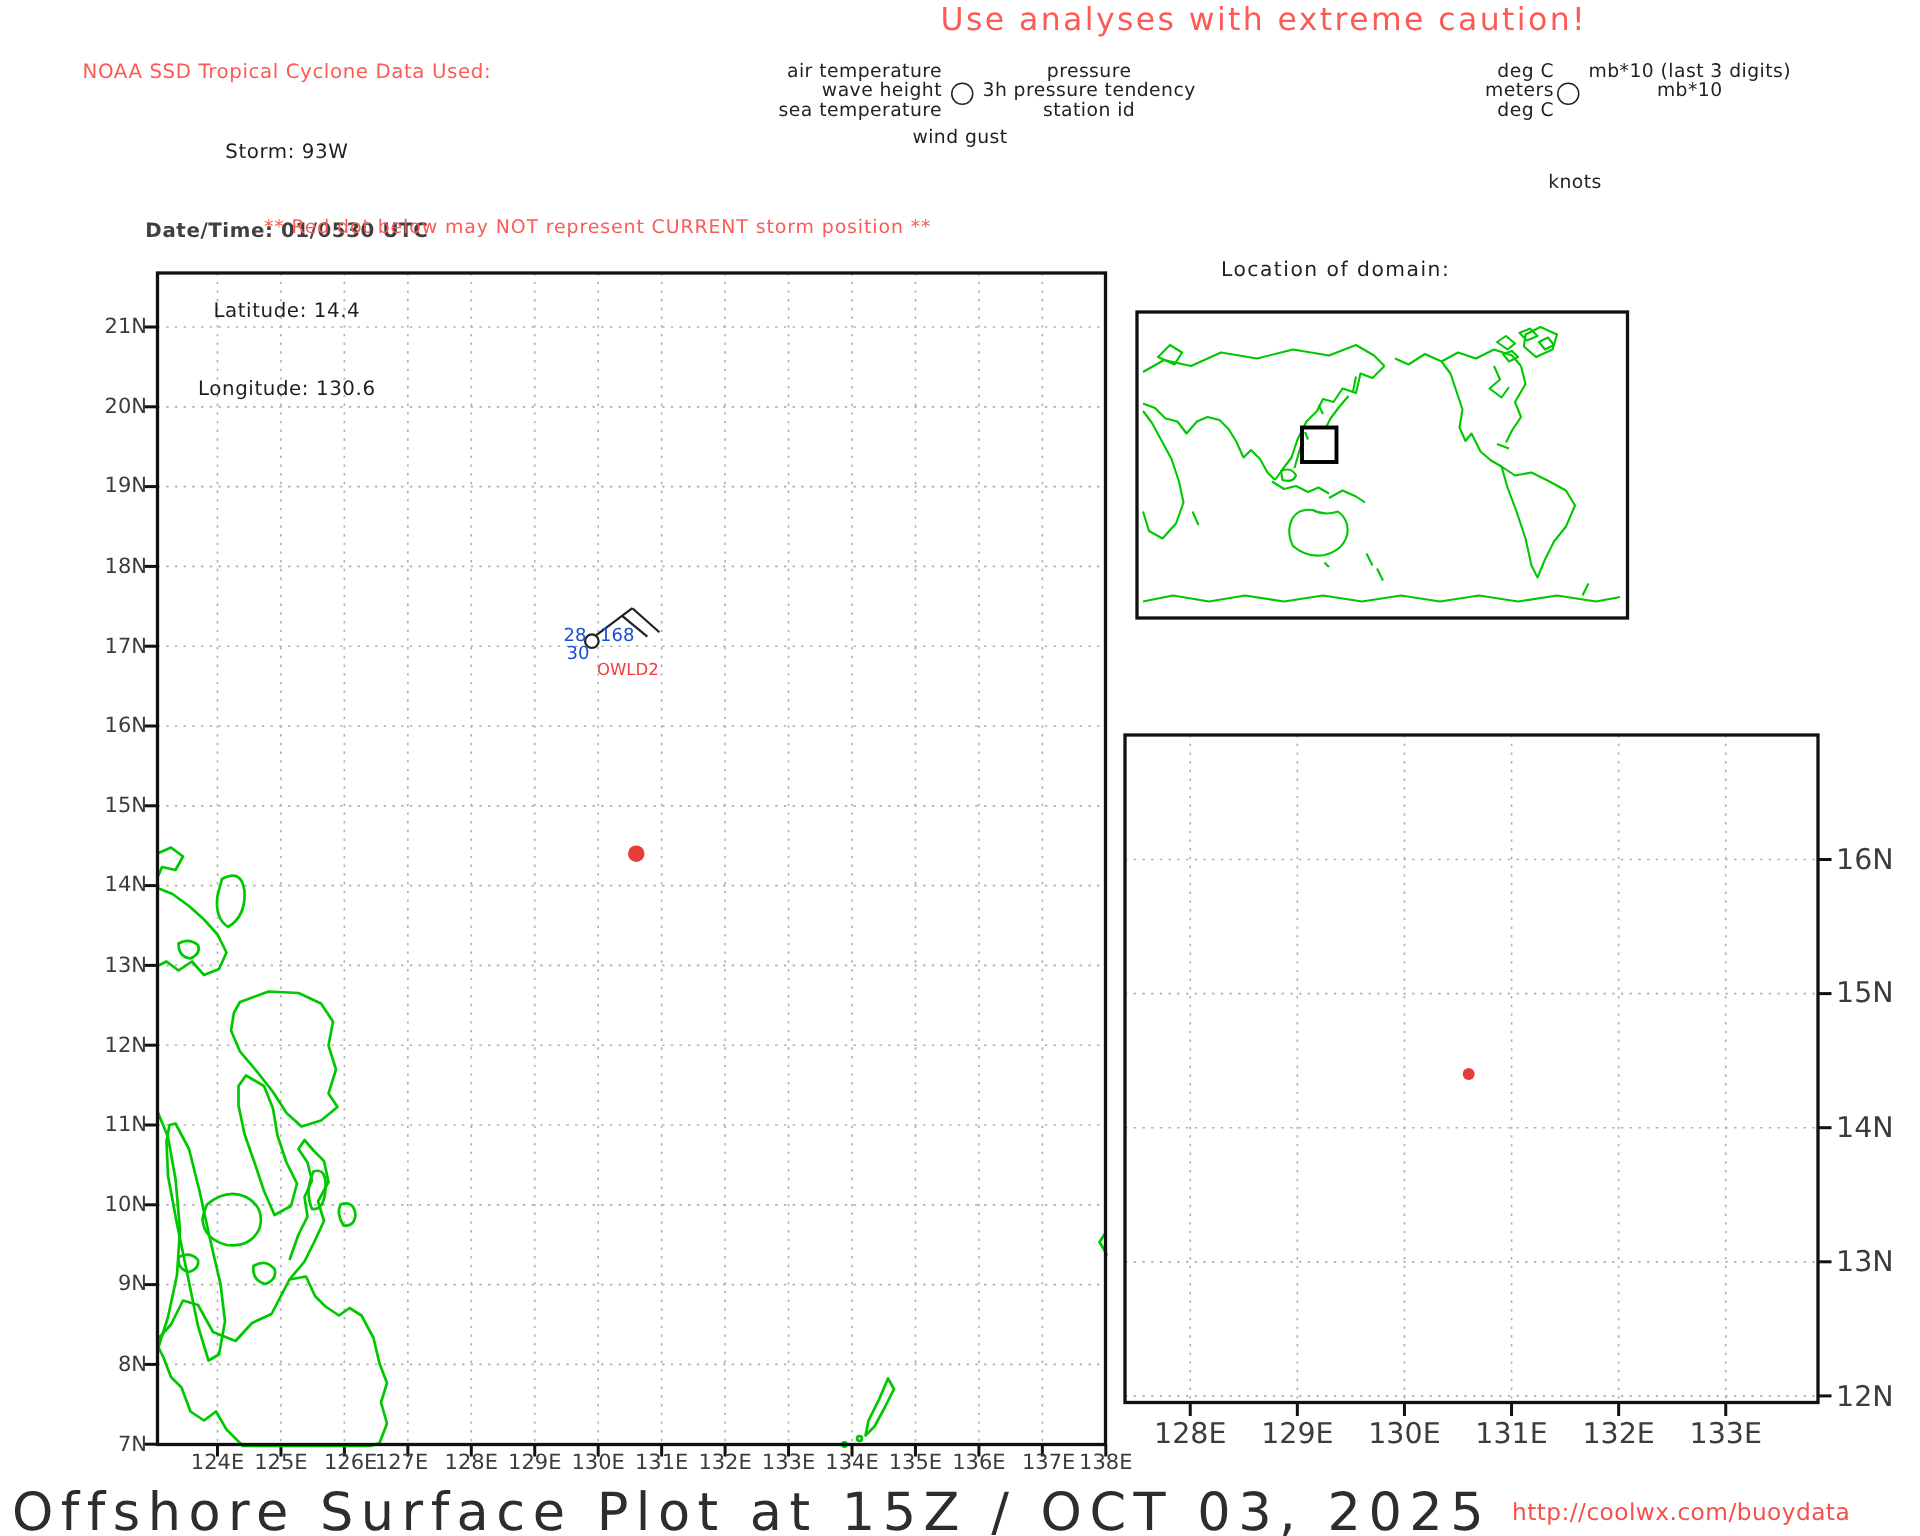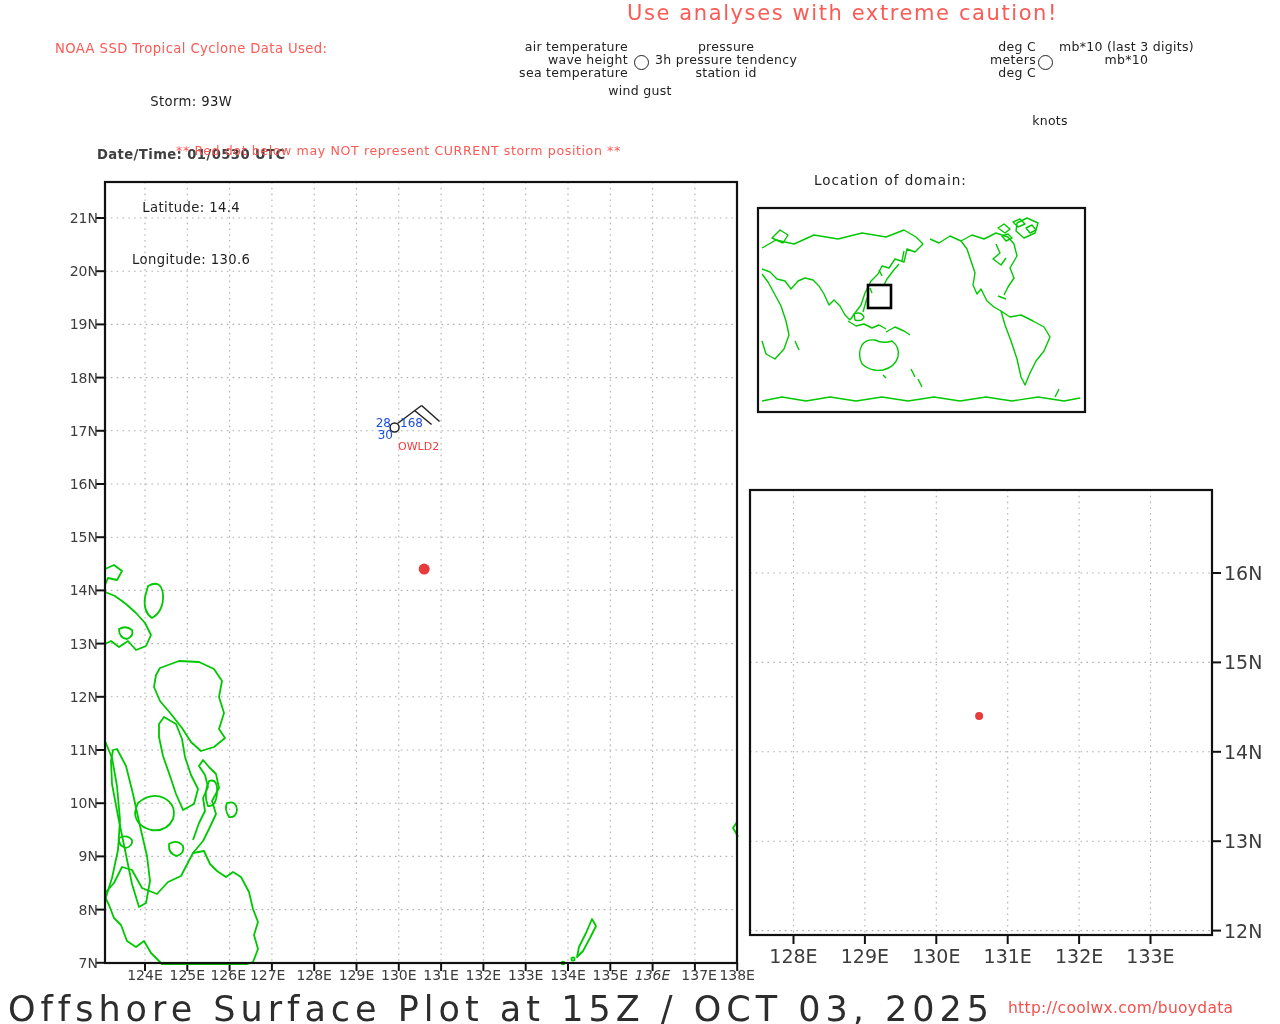--- a/index.html
+++ b/index.html
@@ -220,31 +220,31 @@
     <div class="axis-lbl" style="left: 40px; width: 58px; text-align: right; top: 688.8px;">12N</div>
     <div class="axis-lbl" style="left: 40px; width: 58px; text-align: right; top: 742px;">11N</div>
     <div class="axis-lbl" style="left: 40px; width: 58px; text-align: right; top: 795.2px;">10N</div>
     <div class="axis-lbl" style="left: 40px; width: 58px; text-align: right; top: 848.4px;">9N</div>
     <div class="axis-lbl" style="left: 40px; width: 58px; text-align: right; top: 901.6px;">8N</div>
     <div class="axis-lbl" style="left: 40px; width: 58px; text-align: right; top: 954.8px;">7N</div>
   </div>
 <div id="main-lon-labels">
     <div class="axis-lbl" style="left: 123px; width: 44px; text-align: center; top: 967px;">124E</div>
     <div class="axis-lbl" style="left: 165.3px; width: 44px; text-align: center; top: 967px;">125E</div>
-    <div class="axis-lbl" style="left: 202px; width: 44px; text-align: right; top: 967px;">126E</div>
+    <div class="axis-lbl" style="left: 216px; width: 44px; text-align: left; top: 967px;">126E</div>
     <div class="axis-lbl" style="left: 249.9px; width: 44px; text-align: left; top: 967px;">127E</div>
     <div class="axis-lbl" style="left: 292.2px; width: 44px; text-align: center; top: 967px;">128E</div>
     <div class="axis-lbl" style="left: 334.5px; width: 44px; text-align: center; top: 967px;">129E</div>
     <div class="axis-lbl" style="left: 376.8px; width: 44px; text-align: center; top: 967px;">130E</div>
     <div class="axis-lbl" style="left: 419.1px; width: 44px; text-align: center; top: 967px;">131E</div>
     <div class="axis-lbl" style="left: 461.4px; width: 44px; text-align: center; top: 967px;">132E</div>
     <div class="axis-lbl" style="left: 503.7px; width: 44px; text-align: center; top: 967px;">133E</div>
     <div class="axis-lbl" style="left: 546px; width: 44px; text-align: center; top: 967px;">134E</div>
     <div class="axis-lbl" style="left: 588.3px; width: 44px; text-align: center; top: 967px;">135E</div>
-    <div class="axis-lbl" style="left: 630.6px; width: 44px; text-align: center; top: 967px; font-style: italic;">136E</div>
+    <div class="axis-lbl" style="left: 630.6px; width: 44px; text-align: center; top: 967px;">136E</div>
     <div class="axis-lbl" style="left: 672.9px; width: 44px; text-align: right; top: 967px;">137E</div>
     <div class="axis-lbl" style="left: 715.2px; width: 44px; text-align: center; top: 967px;">138E</div>
   </div>
 
 <div id="inset-lon-labels">
     <div class="axis-lbl2" style="left: 763.5px; width: 60px; text-align: center; top: 945px;">128E</div>
     <div class="axis-lbl2" style="left: 834.9px; width: 60px; text-align: center; top: 945px;">129E</div>
     <div class="axis-lbl2" style="left: 906.3px; width: 60px; text-align: center; top: 945px;">130E</div>
     <div class="axis-lbl2" style="left: 977.7px; width: 60px; text-align: center; top: 945px;">131E</div>
     <div class="axis-lbl2" style="left: 1049.1px; width: 60px; text-align: center; top: 945px;">132E</div>

